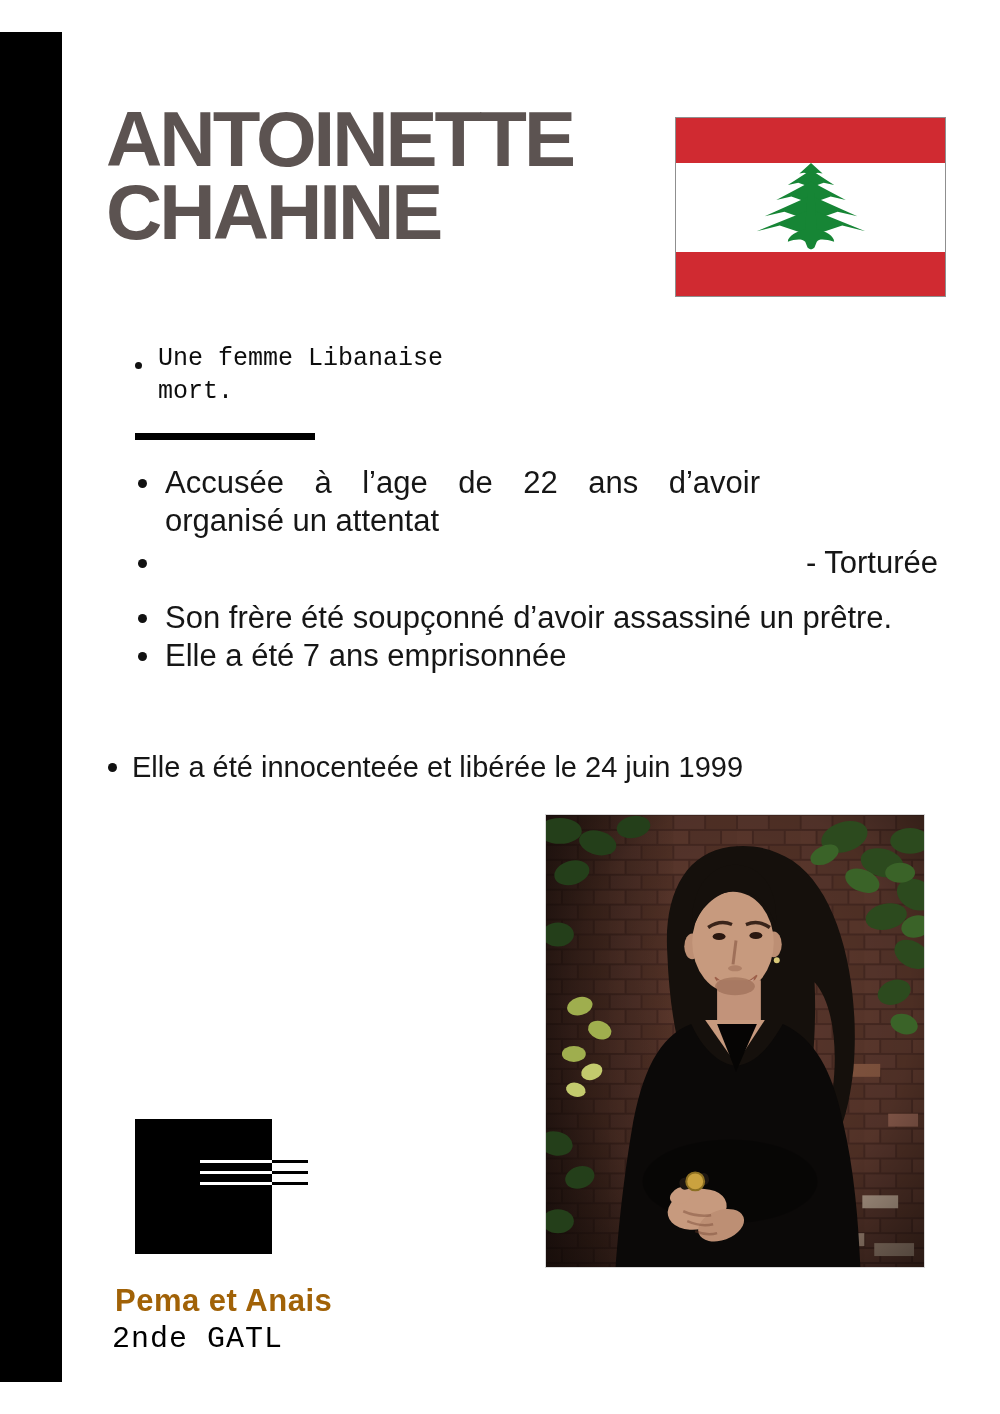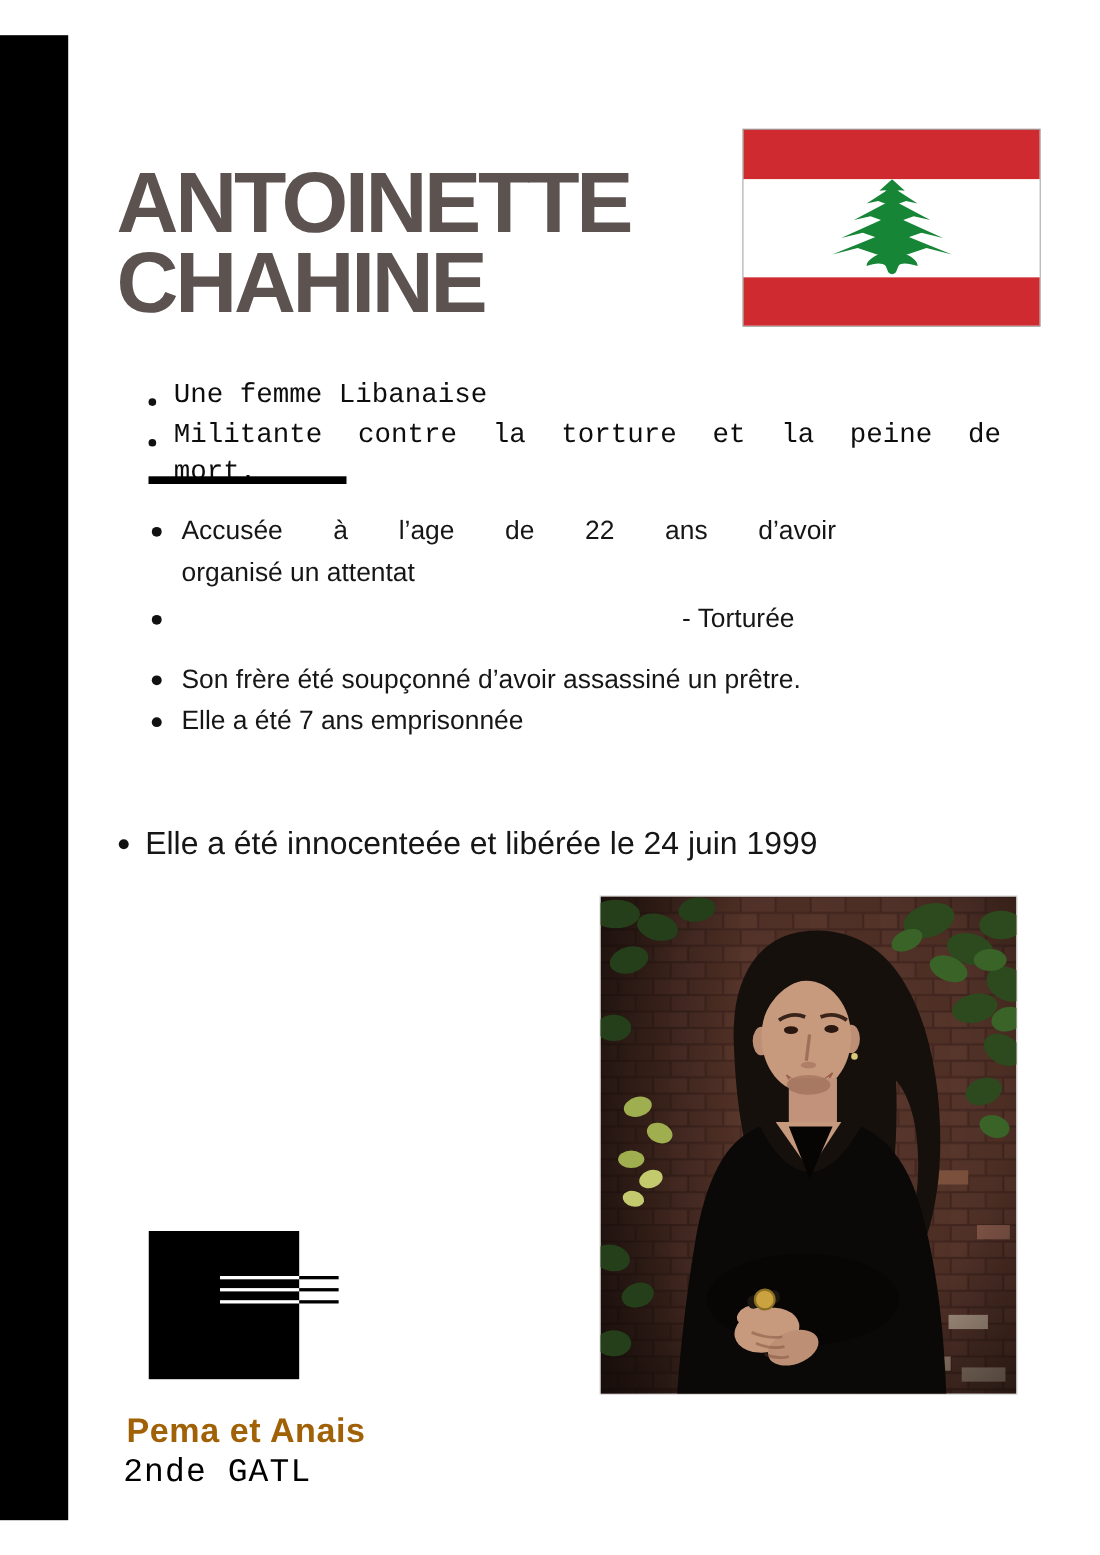--- a/index.html
+++ b/index.html
@@ -5,43 +5,43 @@
   * { margin:0; padding:0; box-sizing:border-box; }
   html,body { background:#ffffff; }
   .page {
     position:relative; width:1000px; height:1414px; margin:0 auto;
     background:#ffffff; overflow:hidden;
     font-family:"Liberation Sans", sans-serif; color:#141414;
   }
   .black-bar { position:absolute; left:0; top:32px; width:62px; height:1350px; background:#000; }
 
   .title { position:absolute; left:106px; top:103px; color:#5C5351;
-    font-size:78px; font-weight:bold; letter-spacing:-3px; line-height:73px;margin-top:45px; }
+    font-size:78px; font-weight:bold; letter-spacing:-3px; line-height:73px; }
 
   .flag { position:absolute; left:675px; top:117px; width:271px; height:180px;
     border:1px solid #8f8f8f; display:flex; flex-direction:column; }
   .flag .band-red { height:25%; background:#D02A31; }
   .flag .band-white { height:50%; background:#ffffff; position:relative; display:flex; align-items:center; justify-content:center; }
 
   .intro-list { position:absolute; left:133px; top:340px; width:790px;
     font-family:"Liberation Mono", monospace; font-size:25px; color:#0d0d0d; }
   .intro-row { display:flex; align-items:center; height:37px; }
   .dot-sm { width:7px; height:7px; border-radius:50%; background:#111; margin:14px 16px 0 2px; flex:none; }
   .mono-justify { width:752px; text-align:justify; text-align-last:justify; white-space:nowrap; }
   .intro-cont { padding-left:25px; height:37px; }
   .underline-mark { position:absolute; left:2px; top:93px; width:180px; height:7px; background:#000; }
 
   .facts-list { position:absolute; left:138px; top:464px; width:800px;
-    font-size:24px; line-height:38px; color:#161616; }
+    font-size:31px; line-height:38px; color:#161616; }
   .fact { display:flex; align-items:flex-start; }
   .dot-md { width:9px; height:9px; border-radius:50%; background:#111; margin:15px 18px 0 0; flex:none; }
   .fact-text { flex:1; }
   .sans-justify { width:595px; text-align:justify; text-align-last:justify; white-space:nowrap; }
   .fact-condemn { margin-top:4px; }
-  .cont-indent { margin-left:455px; }
+  .cont-indent { margin-left:455px;text-align:right; }
   .fact-brother { margin-top:17px; }
 
   .release { position:absolute; left:108px; top:748px; display:flex; align-items:flex-start;
     font-size:29px; line-height:38px; color:#161616; }
   .release .dot-md { margin-right:15px; }
 
   .photo { position:absolute; left:545px; top:814px; width:380px; height:454px;
     border:1px solid #d8d8d8; }
   .photo svg { display:block; width:100%; height:100%; }
 
@@ -78,24 +78,20 @@
         </g>
       </svg>
     </div>
     <div class="band-red"></div>
   </div>
 
   <div class="intro-list">
     <div class="intro-row">
       <span class="dot-sm"></span>
       <span>Une femme Libanaise</span>
-    </div>
-    <div class="intro-row">
-      <span class="dot-sm"></span>
-      <span class="mono-justify">Militante contre la torture et la peine de</span>
     </div>
     <div class="intro-cont">mort.</div>
     <div class="underline-mark"></div>
   </div>
 
   <div class="facts-list">
     <div class="fact">
       <span class="dot-md"></span>
       <div class="fact-text">
         <div class="sans-justify">Accusée à l’age de 22 ans d’avoir</div>

